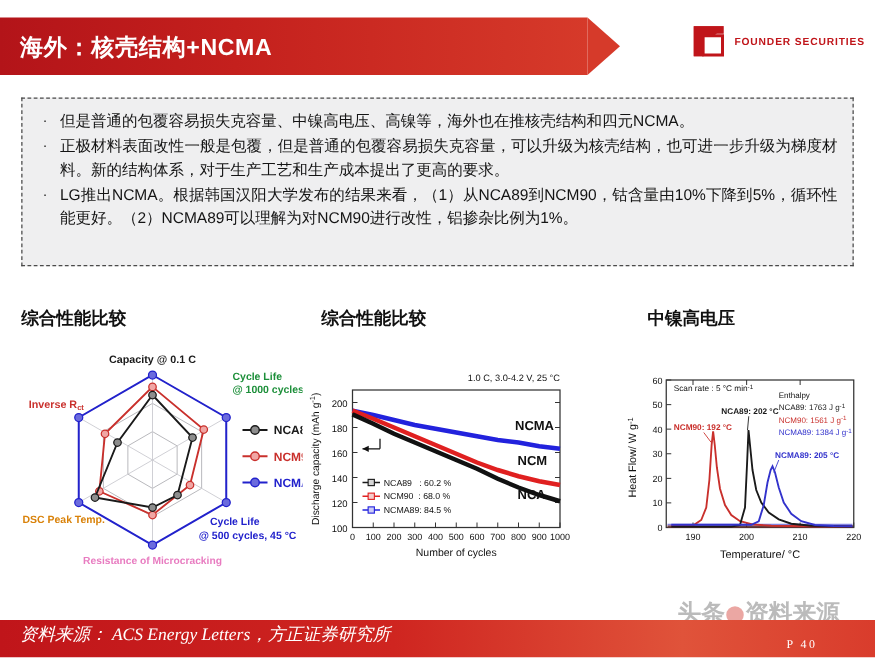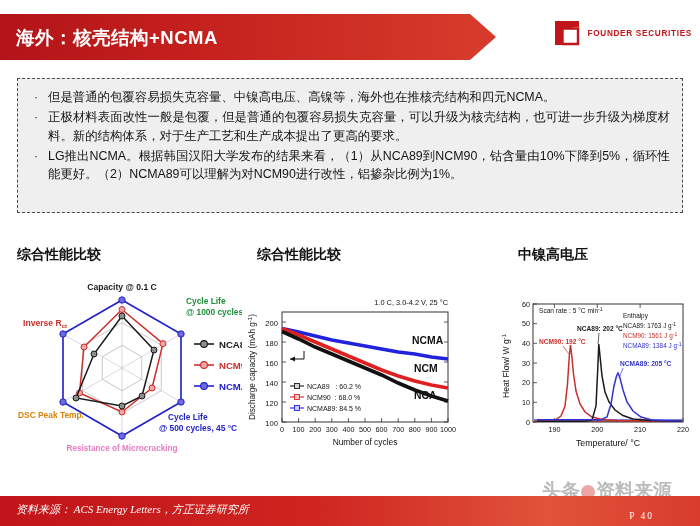--- a/index.html
+++ b/index.html
@@ -99,21 +99,21 @@
   .fig svg { display: block; width: 100%; height: 100%; }
 
   
   .footer-band {
     position: absolute; left: 0; bottom: 0;
     width: 700px; height: 30px;
     background: linear-gradient(90deg,#c0151a 0%,#cf2520 45%,#e0533a 78%,#d93c2c 100%);
   }
   .footer-src {
     position: absolute; left: 16px; bottom: 9px;
-    color: #ffffff; font-size: 11px;
+    color: #ffffff; font-size: 14px;
     font-style: italic; font-family: "Liberation Serif", serif;
     white-space: nowrap;
   }
   .page-no {
     position: absolute; right: 46px; bottom: 5px;
     color: #ffffff; font-size: 9.5px;
     font-family: "Liberation Serif", serif;
     letter-spacing: 2px;
   }
 

